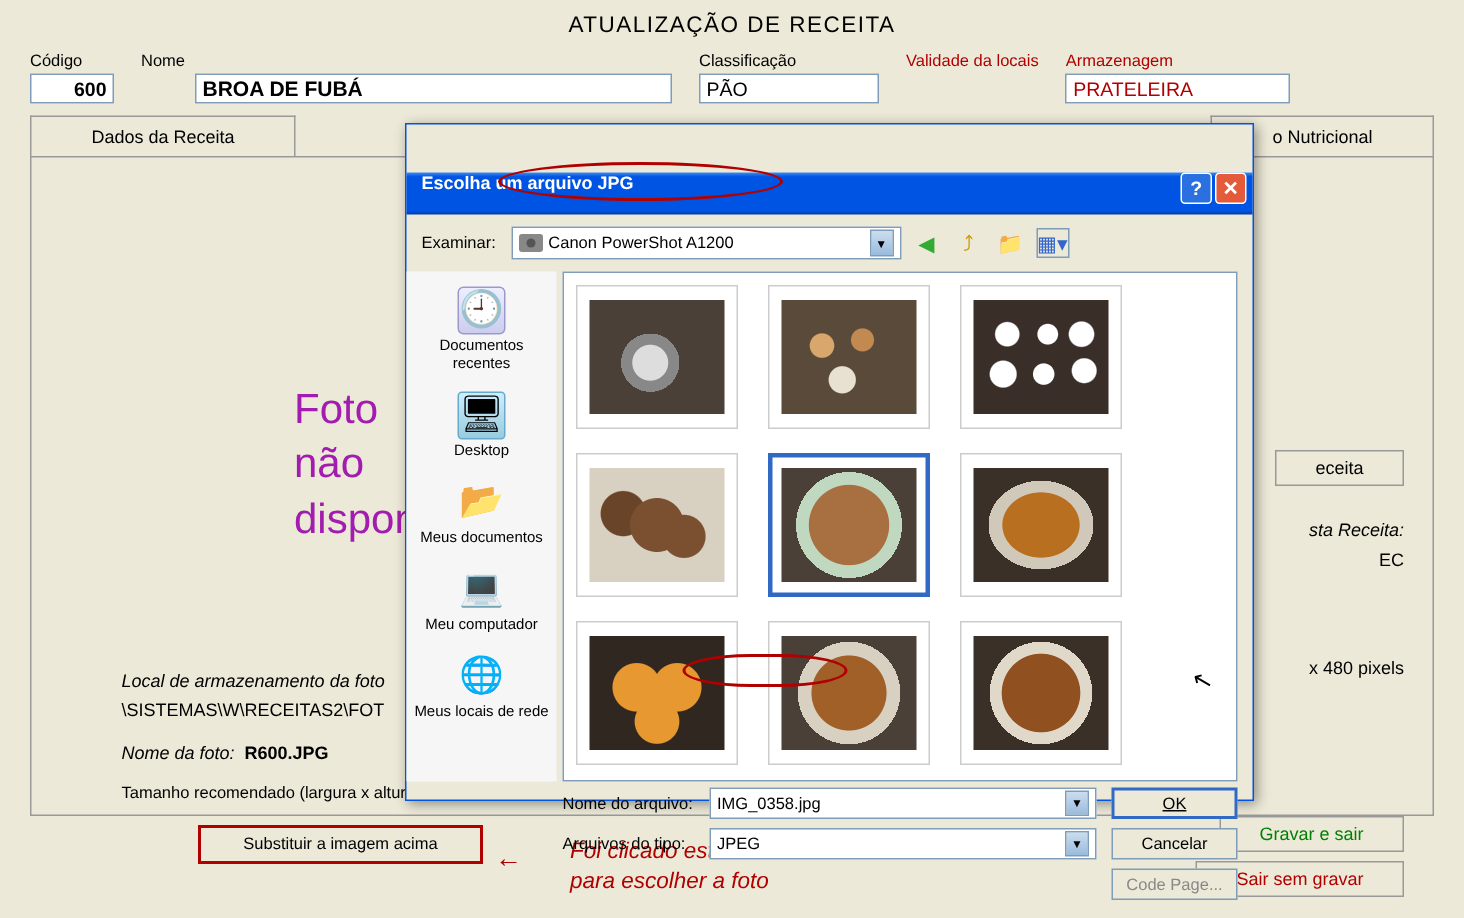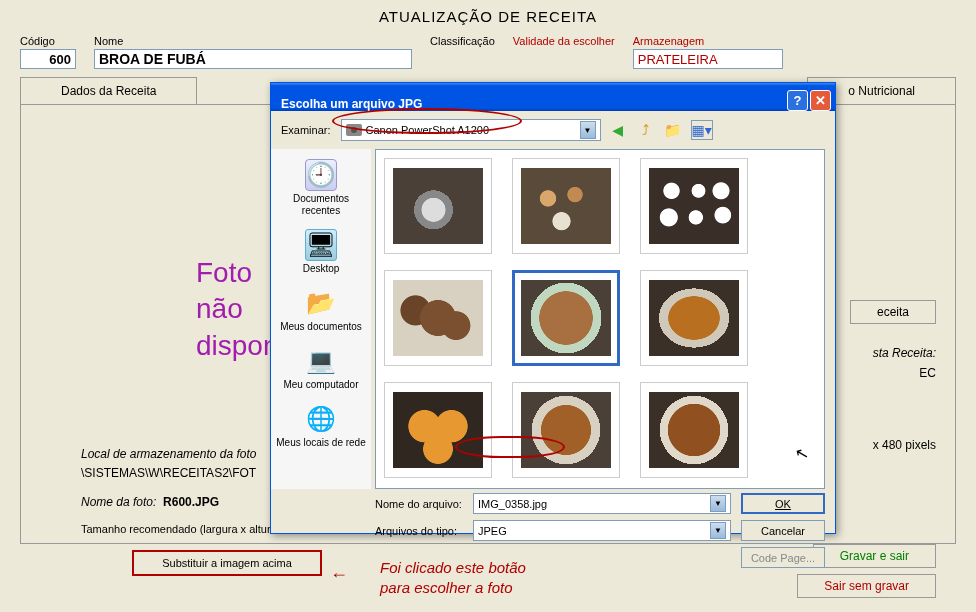--- a/index.html
+++ b/index.html
@@ -7,21 +7,21 @@
 
 .main-window { width: 100%; height: 100%; position: relative; padding: 8px 20px; }
 .page-title { text-align: center; font-size: 15px; font-weight: normal; margin-bottom: 10px; letter-spacing: 1px; }
 
 .header-fields { display: flex; gap: 18px; margin-bottom: 8px; }
 .field-group { display: flex; flex-direction: column; gap: 2px; }
 .field-label { font-size: 11px; }
 .field-label.red { color: #b00000; }
 .field-input { border: 1px solid #7f9db9; background: #fff; padding: 2px 4px; font-size: 13px; height: 20px; }
 .codigo-input { width: 56px; text-align: right; font-weight: bold; }
-.nome-input { width: 318px; font-weight: bold; font-size: 14px; }
+.nome-input { width: 318px; font-weight: bold; font-size: 14px; margin-left: 36px; }
 .class-input { width: 120px; }
 .validade-input { width: 190px; color: #b00000; }
 .armazen-input { width: 150px; color: #b00000; }
 
 .tabs-row { display: flex; margin-top: 6px; }
 .tab { border: 1px solid #999; border-bottom: none; padding: 6px 40px; background: #ece9d8; font-size: 12px; cursor: pointer; }
 .tab-right { margin-left: auto; }
 
 .content-area { border: 1px solid #999; height: 440px; padding: 12px; position: relative; }
 .foto-nao { position: absolute; left: 175px; top: 150px; font-family: Liberation Sans, sans-serif; font-size: 28px; color: #a21caf; line-height: 1.3; }
@@ -36,21 +36,21 @@
 .btn-right { position: absolute; right: 40px; border: 1px solid #999; background: #ece9d8; padding: 4px 26px; font-size: 12px; cursor: pointer; }
 .btn-eceita { top: 300px; }
 .btn-gravar { top: 544px; color: #008000; }
 .btn-sair { top: 574px; color: #b00000; }
 .info-receita { position: absolute; right: 40px; top: 346px; font-style: italic; font-size: 12px; text-align: left; }
 .info-ec { position: absolute; right: 40px; top: 366px; font-size: 12px; }
 .info-pixels { position: absolute; right: 40px; top: 438px; font-size: 12px; }
 
 
 .dialog { position: absolute; left: 270px; top: 82px; width: 566px; height: 452px; background: #ece9d8; border: 1px solid #0054e3; box-shadow: 2px 2px 8px rgba(0,0,0,0.4); }
-.titlebar { height: 28px; background: linear-gradient(to bottom, #3c8cf0 0%, #0054e3 10%, #0054e3 90%, #003db0 100%); display: flex; align-items: flex-end; padding: 0 4px 0 10px; color: #fff; font-weight: bold; font-size: 12px; }
+.titlebar { height: 28px; background: linear-gradient(to bottom, #3c8cf0 0%, #0054e3 10%, #0054e3 90%, #003db0 100%); display: flex; align-items: flex-start; padding: 0 4px 0 10px; color: #fff; font-weight: bold; font-size: 12px; margin-top: 32px; }
 .titlebar-btns { margin-left: auto; display: flex; gap: 2px; }
 .titlebar-btn { width: 21px; height: 21px; border-radius: 3px; border: 1px solid #fff; display: flex; align-items: center; justify-content: center; font-weight: bold; cursor: pointer; font-size: 13px; }
 .help-btn { background: #2b70e0; color: #fff; }
 .close-btn { background: #e35b3a; color: #fff; }
 
 .dlg-toolbar { display: flex; align-items: center; padding: 8px 10px; gap: 6px; }
 .examinar-label { font-size: 11px; margin-right: 4px; }
 .examinar-select { flex: 0 0 260px; height: 22px; border: 1px solid #7f9db9; background: #fff; display: flex; align-items: center; padding: 0 4px; gap: 4px; font-size: 11px; position: relative; cursor: pointer; justify-content: flex-end; }
 .examinar-select .arrow { margin-left: auto; width: 16px; height: 18px; background: linear-gradient(#cde 0%, #9bd 100%); border: 1px solid #7f9db9; display: flex; align-items: center; justify-content: center; font-size: 8px; }
 .camera-icon { width: 16px; height: 12px; background: #888; border-radius: 2px; position: relative; }
@@ -127,23 +127,24 @@
     <div class="field-group">
       <span class="field-label">Código</span>
       <input class="field-input codigo-input" value="600" style="">
     </div>
     <div class="field-group">
       <span class="field-label">Nome</span>
       <input class="field-input nome-input" value="BROA DE FUBÁ" style="">
     </div>
     <div class="field-group">
       <span class="field-label">Classificação</span>
-    </div>
-    <div class="field-group">
-      <span class="field-label red">Validade da escolher</span>
+      <input class="field-input class-input" value="PÃO" style="">
+    </div>
+    <div class="field-group">
+      <span class="field-label red">Validade da locais</span>
     </div>
     <div class="field-group">
       <span class="field-label red">Armazenagem</span>
       <input class="field-input armazen-input" value="PRATELEIRA" style="">
     </div>
   </div>
 
   <div class="tabs-row">
     <div class="tab">Dados da Receita</div>
     <div class="tab tab-right">o Nutricional</div>

